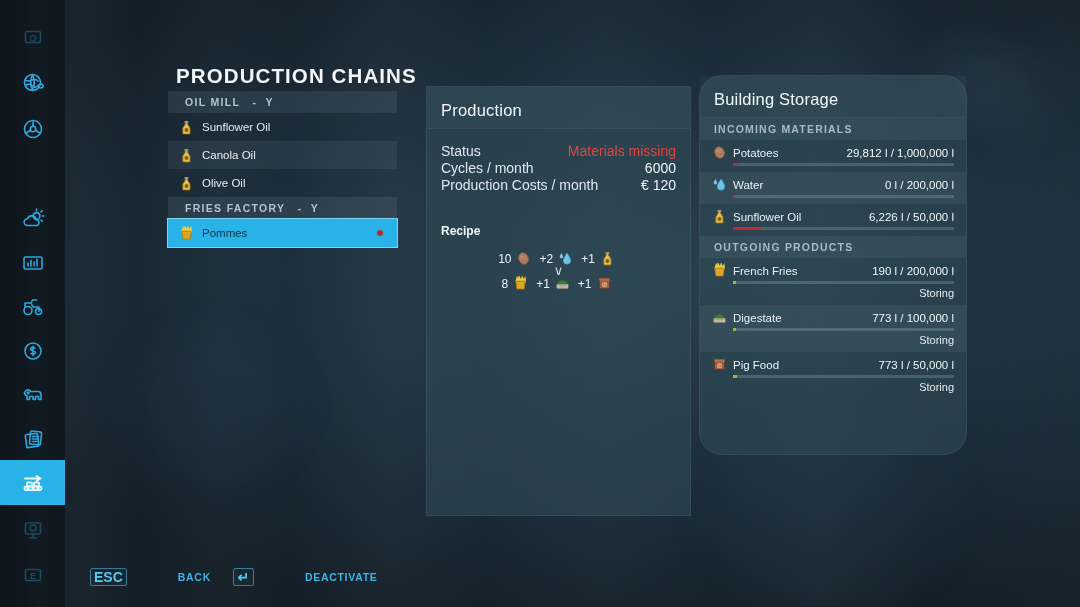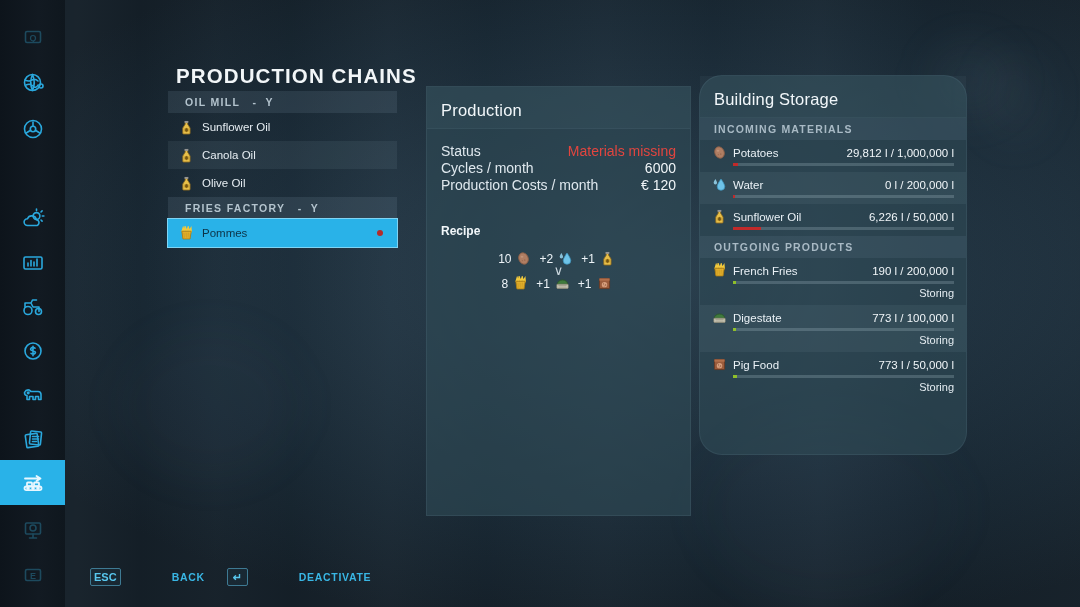--- a/index.html
+++ b/index.html
@@ -173,21 +173,21 @@
   #bottom-bar {
     position: absolute; left: 90px; bottom: 21px;
     display: flex; align-items: center; gap: 22px;
   }
   .hint { display: flex; align-items: center; gap: 8px; }
   .keycap {
     min-width: 21px; height: 17px;
     border: 1px solid #3e7a93;
     border-radius: 2px;
     display: flex; align-items: center; justify-content: center;
-    color: #58c7ee; font-size: 11px; font-weight: bold;
+    color: #58c7ee; font-size: 14px; font-weight: bold;
     padding: 8px 3px;
     background: rgba(30,55,70,0.35);
   }
   .hint-label {
     color: #39b6e4; font-size: 10.5px; font-weight: bold; letter-spacing: 0.7px; margin-left: 43px;
   }
 </style>
 </head>
 <body>
 

